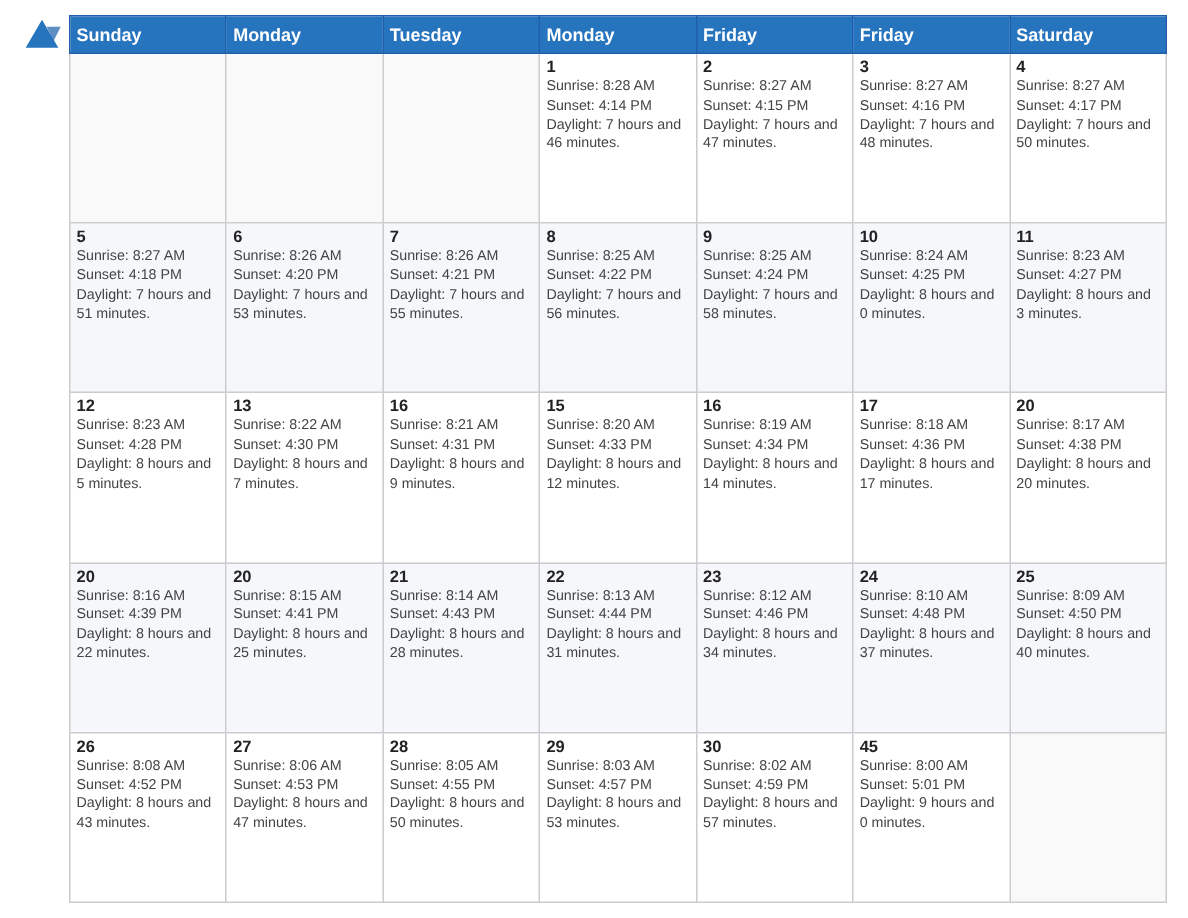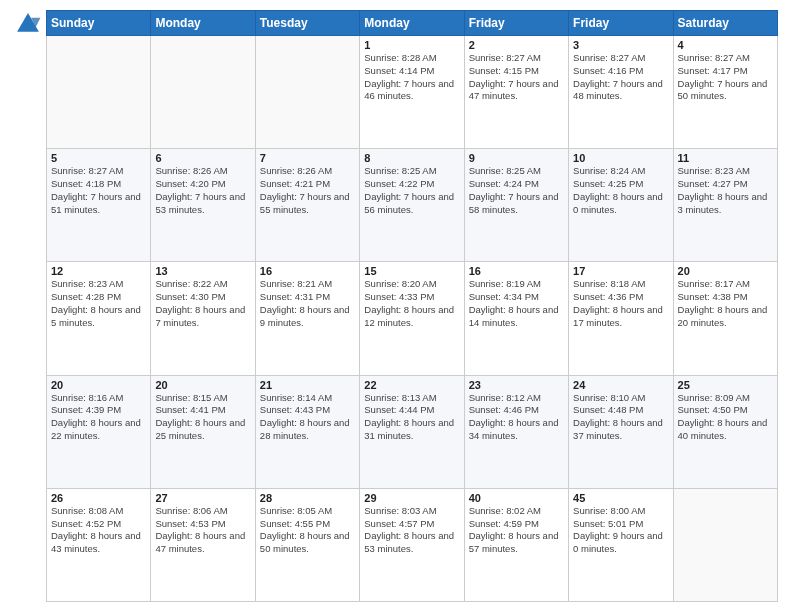--- a/index.html
+++ b/index.html
@@ -164,19 +164,19 @@
           <td><span class="day-num">22</span><span class="day-info">Sunrise: 8:13 AM<br>Sunset: 4:44 PM<br>Daylight: 8 hours and 31 minutes.</span></td>
           <td><span class="day-num">23</span><span class="day-info">Sunrise: 8:12 AM<br>Sunset: 4:46 PM<br>Daylight: 8 hours and 34 minutes.</span></td>
           <td><span class="day-num">24</span><span class="day-info">Sunrise: 8:10 AM<br>Sunset: 4:48 PM<br>Daylight: 8 hours and 37 minutes.</span></td>
           <td><span class="day-num">25</span><span class="day-info">Sunrise: 8:09 AM<br>Sunset: 4:50 PM<br>Daylight: 8 hours and 40 minutes.</span></td>
         </tr>
         <tr>
           <td><span class="day-num">26</span><span class="day-info">Sunrise: 8:08 AM<br>Sunset: 4:52 PM<br>Daylight: 8 hours and 43 minutes.</span></td>
           <td><span class="day-num">27</span><span class="day-info">Sunrise: 8:06 AM<br>Sunset: 4:53 PM<br>Daylight: 8 hours and 47 minutes.</span></td>
           <td><span class="day-num">28</span><span class="day-info">Sunrise: 8:05 AM<br>Sunset: 4:55 PM<br>Daylight: 8 hours and 50 minutes.</span></td>
           <td><span class="day-num">29</span><span class="day-info">Sunrise: 8:03 AM<br>Sunset: 4:57 PM<br>Daylight: 8 hours and 53 minutes.</span></td>
-          <td><span class="day-num">40</span><span class="day-info">Sunrise: 8:02 AM<br>Sunset: 4:59 PM<br>Daylight: 8 hours and 57 minutes.</span></td>
+          <td><span class="day-num">30</span><span class="day-info">Sunrise: 8:02 AM<br>Sunset: 4:59 PM<br>Daylight: 8 hours and 57 minutes.</span></td>
           <td><span class="day-num">45</span><span class="day-info">Sunrise: 8:00 AM<br>Sunset: 5:01 PM<br>Daylight: 9 hours and 0 minutes.</span></td>
           <td class="empty-cell"></td>
         </tr>
       </tbody>
   </table>
 </div>
 
 </body></html>

